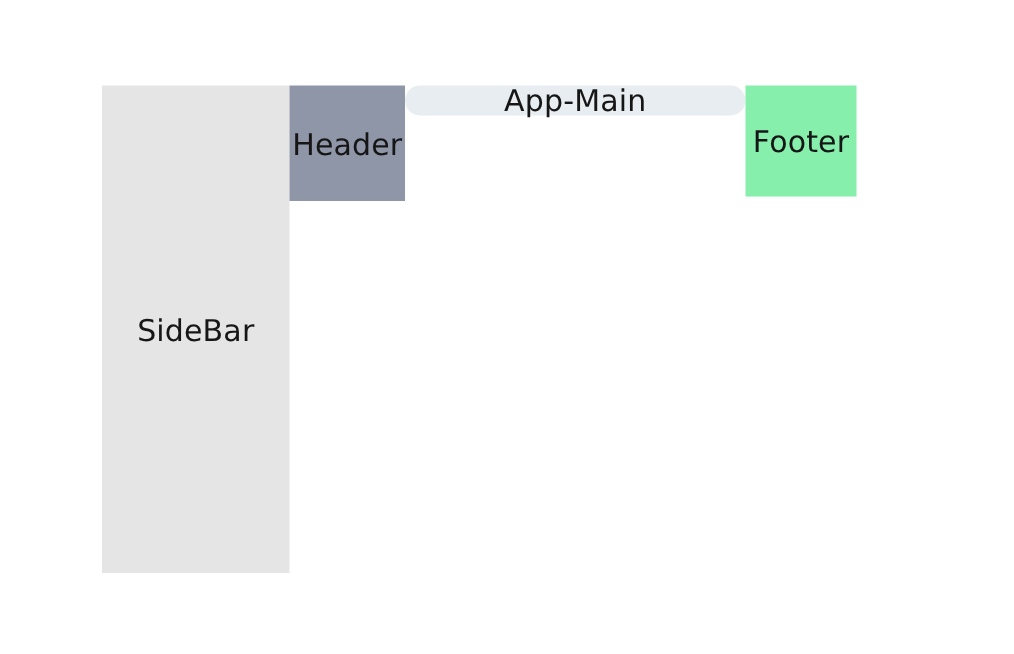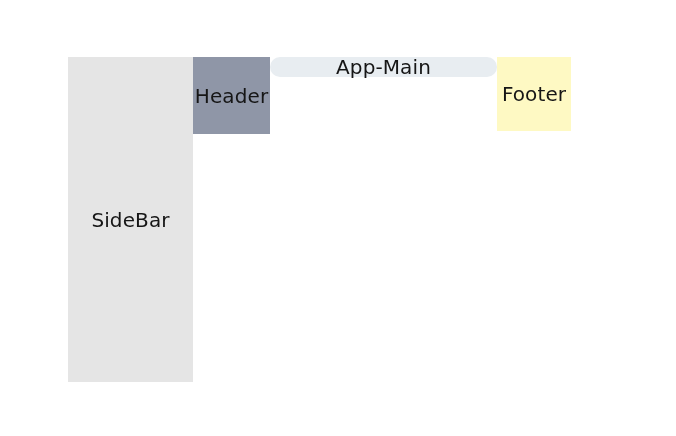--- a/index.html
+++ b/index.html
@@ -102,19 +102,19 @@
     <div class="content-column">
 
       <div class="header" style="background-color: rgb(143, 150, 167);">
         <span class="region-label" style="color: rgb(22, 22, 22);">Header</span>
       </div>
 
       <div class="app-main" style="background-color: rgb(232, 237, 241);">
         <span class="region-label" style="color: rgb(22, 22, 22);">App-Main</span>
       </div>
 
-      <div class="footer" style="background-color: #fef9c3;">
+      <div class="footer" style="background-color: #86efac;">
         <span class="region-label" style="color: rgb(22, 22, 22);">Footer</span>
       </div>
 
     </div>
   </div>
 </div>
 
 </body></html>

